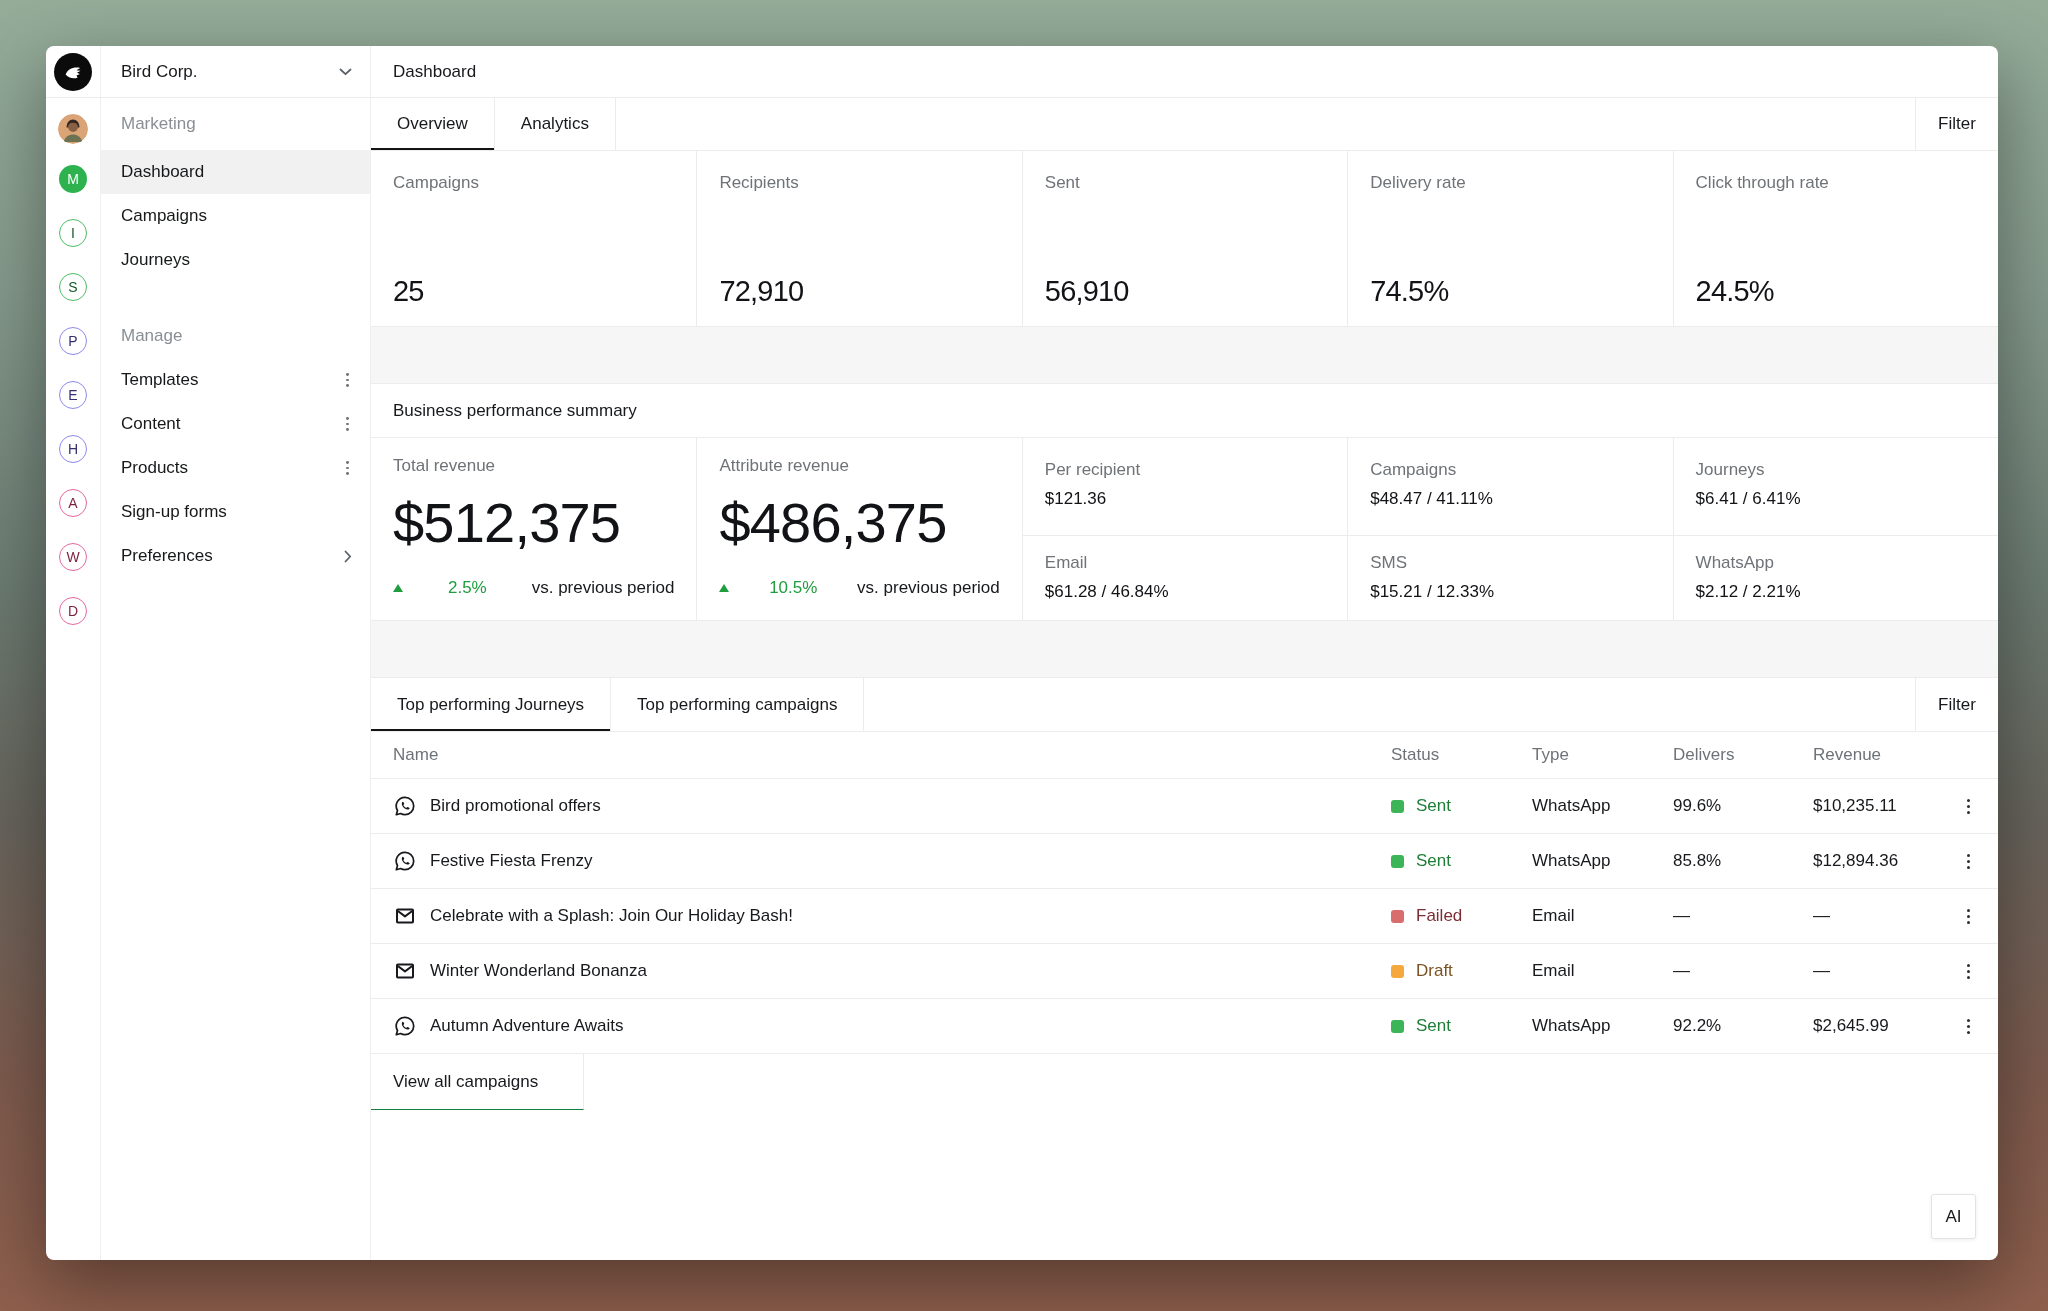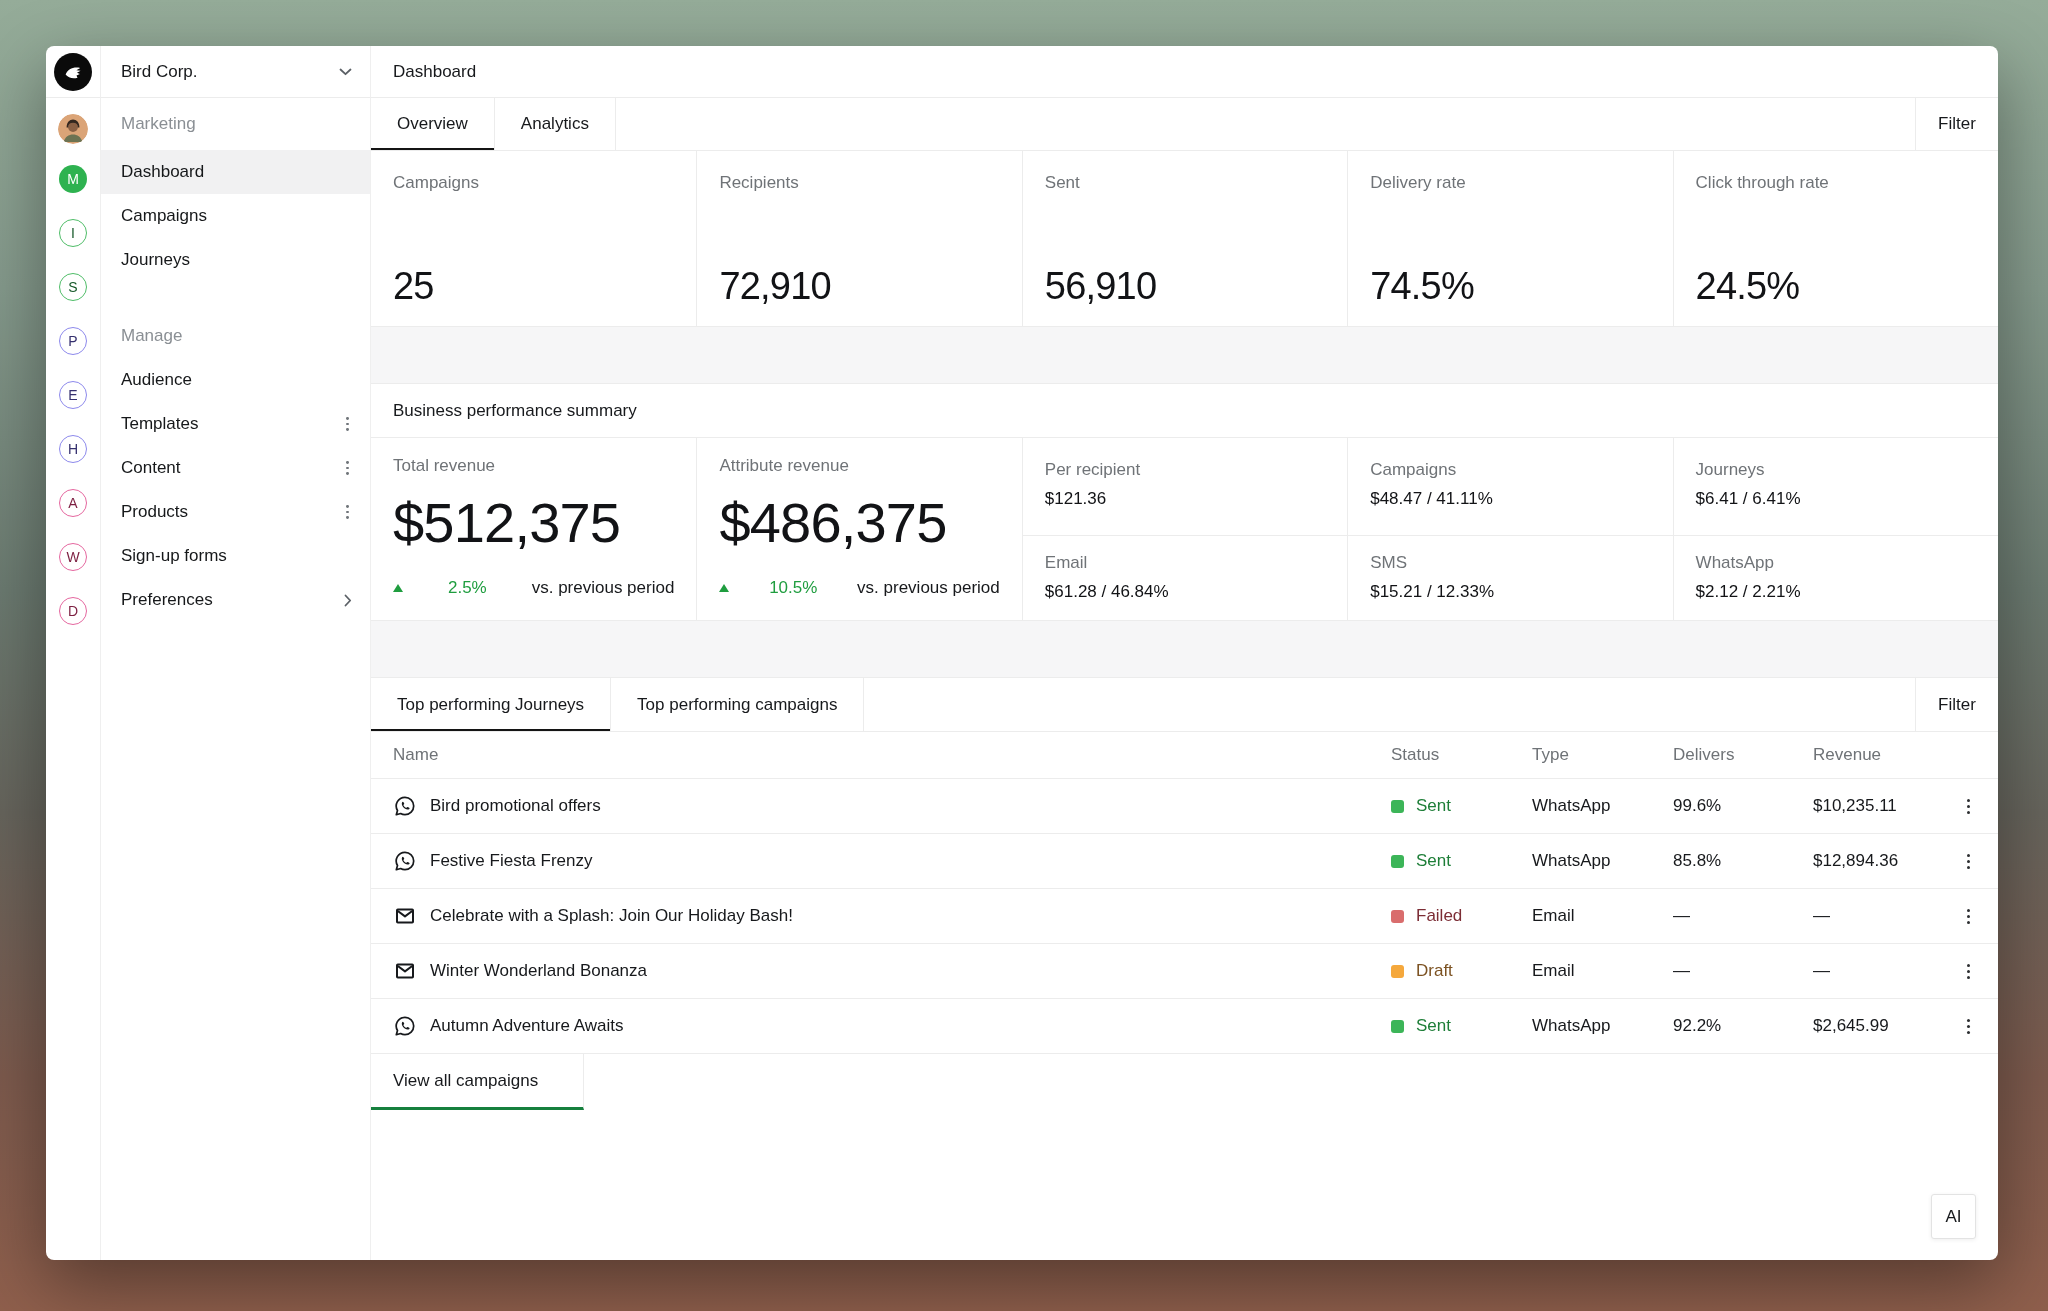--- a/index.html
+++ b/index.html
@@ -45,21 +45,21 @@
   .main{display:flex;flex-direction:column;position:relative;min-width:0;}
   .tabbar{height:52px;flex:none;border-bottom:1px solid #ececec;display:flex;align-items:stretch;}
   .tabbar2{height:53px;}
   .tab{padding:0 26px;display:flex;align-items:center;border-right:1px solid #ececec;position:relative;cursor:pointer;white-space:nowrap;}
   .tab.active::after{content:"";position:absolute;left:0;right:0;bottom:0;height:2px;background:#141414;}
   .filter-cell{margin-left:auto;border-left:1px solid #ececec;width:82px;flex:none;display:flex;align-items:center;justify-content:center;cursor:pointer;}
   .stats{height:175px;flex:none;display:grid;grid-template-columns:repeat(5,1fr);}
   .stat{padding:22px 22px 18px;display:flex;flex-direction:column;justify-content:space-between;min-width:0;}
   .stat + .stat{border-left:1px solid #ececec;}
   .muted{color:#6f7377;}
-  .stat-value{font-size:38px;letter-spacing:-0.8px;color:#121316;}
+  .stat-value{font-size:29px;letter-spacing:-0.8px;color:#121316;}
   .band{height:56px;flex:none;background:#f6f6f7;border-top:1px solid #ececec;border-bottom:1px solid #ececec;}
   .sec-title{height:53px;flex:none;display:flex;align-items:center;padding-left:22px;border-bottom:1px solid #ececec;}
   .summary{height:182px;flex:none;display:grid;grid-template-columns:repeat(5,1fr);grid-template-rows:97px 85px;}
   .card{grid-row:1/3;padding:18px 22px 22px;display:flex;flex-direction:column;min-width:0;}
   .bl{border-left:1px solid #ececec;}
   .bt{border-top:1px solid #ececec;}
   .card-value{font-size:56px;letter-spacing:-0.8px;margin-top:14px;color:#121316;}
   .card-delta{margin-top:auto;display:flex;align-items:center;gap:8px;justify-content:space-between;}
   .tri-up{width:0;height:0;border-left:5.5px solid transparent;border-right:5.5px solid transparent;border-bottom:8px solid #1f9d3f;}
   .delta-pct{color:#1f9d3f;}
@@ -71,21 +71,21 @@
   .trow{height:54px;flex:none;border-bottom:1px solid #ececec;}
   .name-cell{display:flex;align-items:center;gap:13px;min-width:0;}
   .status-cell{display:flex;align-items:center;gap:12px;}
   .sdot{width:13px;height:13px;border-radius:3px;flex:none;}
   .s-sent .sdot{background:#3cb558;} .s-sent .st{color:#1e7e38;}
   .s-failed .sdot{background:#d96d6d;} .s-failed .st{color:#7c2d35;}
   .s-draft .sdot{background:#f5a83c;} .s-draft .st{color:#7c5222;}
   .row-kebab{display:flex;flex-direction:column;gap:3px;align-items:center;cursor:pointer;padding:4px 2px;}
   .row-kebab i{width:3px;height:3px;border-radius:50%;background:#2c2e31;}
   .tfooter{height:56px;flex:none;display:flex;}
-  .tfooter-cell{width:213px;box-sizing:border-box;border-right:1px solid #ececec;border-bottom:3px solid #15803d;display:flex;align-items:center;padding-left:22px;cursor:pointer;}
+  .tfooter-cell{width:213px;box-sizing:border-box;border-right:1px solid #ececec;border-bottom:1px solid #15803d;display:flex;align-items:center;padding-left:22px;cursor:pointer;}
   .ai-btn{position:absolute;right:22px;bottom:21px;width:43px;height:43px;background:#fff;border:1px solid #e3e3e3;border-radius:3px;display:flex;align-items:center;justify-content:center;box-shadow:0 1px 4px rgba(0,0,0,.07);cursor:pointer;}
   svg{display:block;}
 </style>
 </head>
 <body>
 
 <div class="window">
 
   <div class="hdr-rail bb br">
     <div class="logo">
@@ -134,23 +134,20 @@
     </div>
     <div class="side-item">
       <span>Campaigns</span>
     </div>
     <div class="side-item">
       <span>Journeys</span>
     </div>
     <div class="side-spacer"></div>
     <div class="side-label small">Manage</div>
     <div class="side-item">
-      <span>Audience</span>
-    </div>
-    <div class="side-item">
       <span>Templates</span>
       <span class="kebab">
           <i></i>
           <i></i>
           <i></i>
         </span>
     </div>
     <div class="side-item">
       <span>Content</span>
       <span class="kebab">

